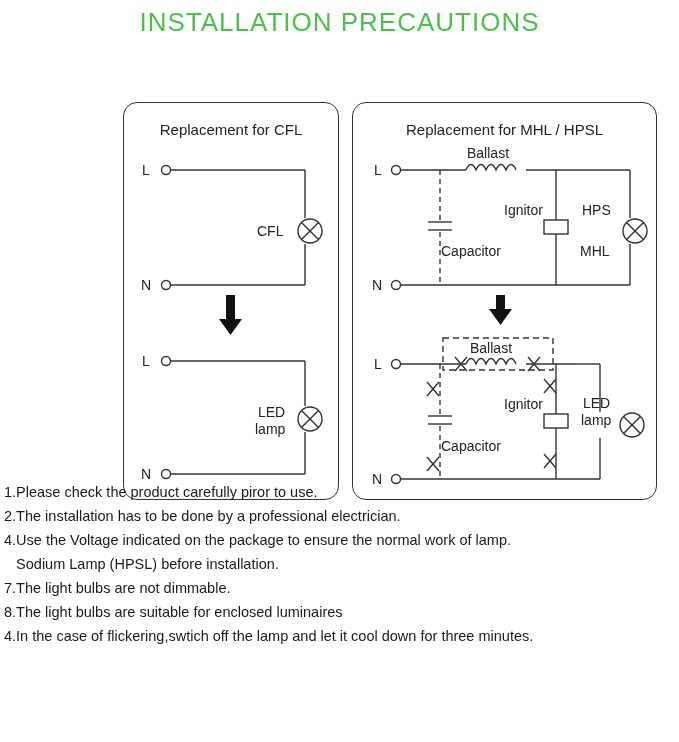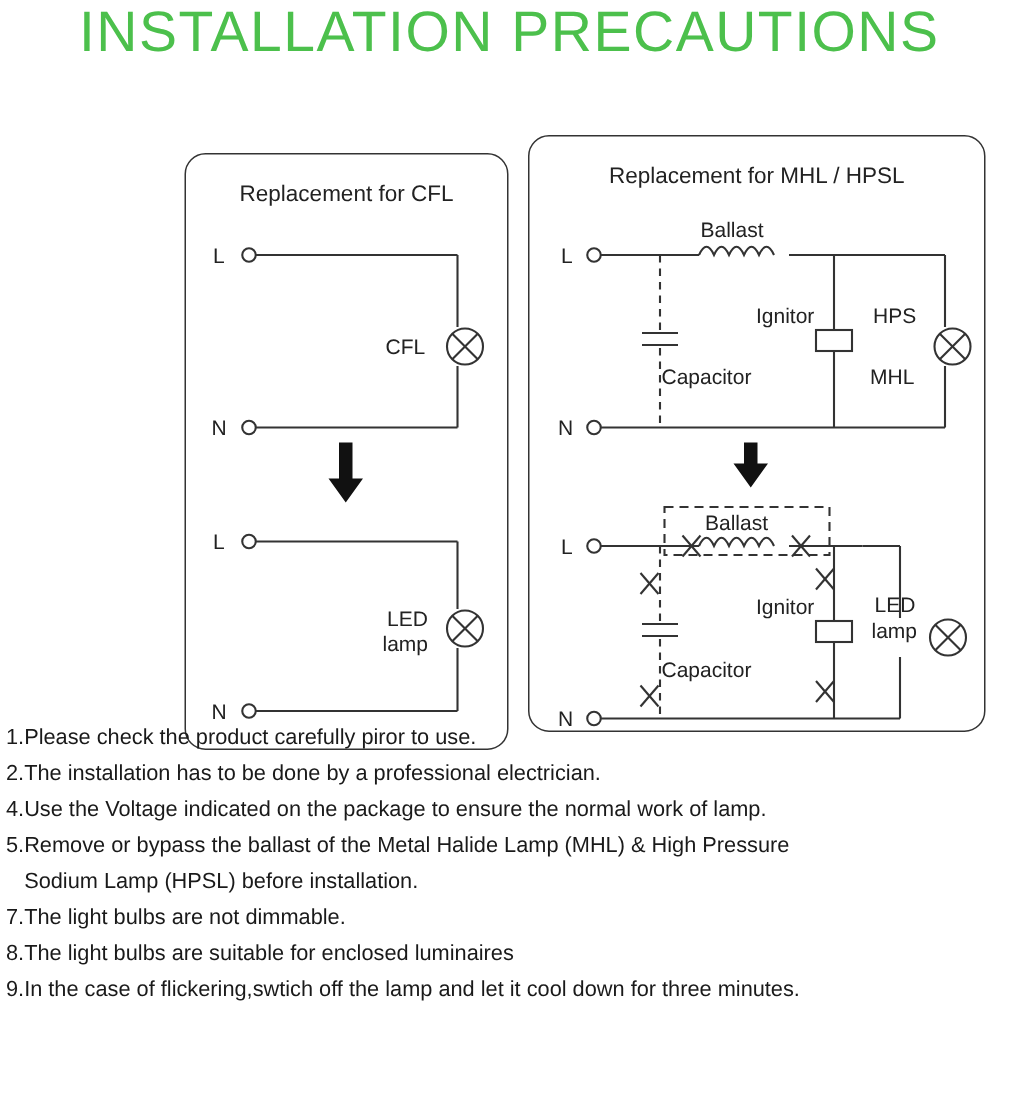--- a/index.html
+++ b/index.html
@@ -11,40 +11,40 @@
     width: 679px;
     height: 742px;
     font-family: "Liberation Sans", sans-serif;
     color: #1a1a1a;
     position: relative;
     overflow: hidden;
   }
   #title {
     text-align: center;
     color: #4CC04C;
-    font-size: 38px;
+    font-size: 26px;
     letter-spacing: 1px;
     font-weight: 400;
     margin: 2px 0 0 0;
     padding: 0;
     line-height: 40px;
   }
   .panels {
     position: relative;
     width: 679px;
     height: 400px;
   }
   .panel {
     position: absolute;
     border: 1.6px solid #333;
     border-radius: 14px;
     background: #fff;
   }
   #panel-cfl { left: 123px; top: 60px; width: 214px; height: 396px; }
-  #panel-mhl { left: 352px; top: 48px; width: 303px; height: 396px; }
+  #panel-mhl { left: 352px; top: 60px; width: 303px; height: 396px; }
   .panel-title {
     position: absolute;
     top: 18px;
     left: 0;
     width: 100%;
     text-align: center;
     font-size: 15px;
     color: #222;
   }
   .svg-layer {
@@ -209,18 +209,17 @@
     <text x="441" y="409" font-size="14">Capacitor</text>
     <text x="583" y="366" font-size="14">LED</text>
     <text x="581" y="383" font-size="14">lamp</text>
   </svg>
 </div>
 
 <div id="notes">
   <div class="note">1.Please check the product carefully piror to use.</div>
   <div class="note">2.The installation has to be done by a professional electrician.</div>
   <div class="note">4.Use the Voltage indicated on the package to ensure the normal work of lamp.</div>
-  <div class="note">5.Remove or bypass the ballast of the Metal Halide Lamp (MHL) &amp; High Pressure</div>
   <div class="note">   Sodium Lamp (HPSL) before installation.</div>
   <div class="note">7.The light bulbs are not dimmable.</div>
   <div class="note">8.The light bulbs are suitable for enclosed luminaires</div>
-  <div class="note">9.In the case of flickering,swtich off the lamp and let it cool down for three minutes.</div>
+  <div class="note">4.In the case of flickering,swtich off the lamp and let it cool down for three minutes.</div>
 </div>
 
 </body></html>

